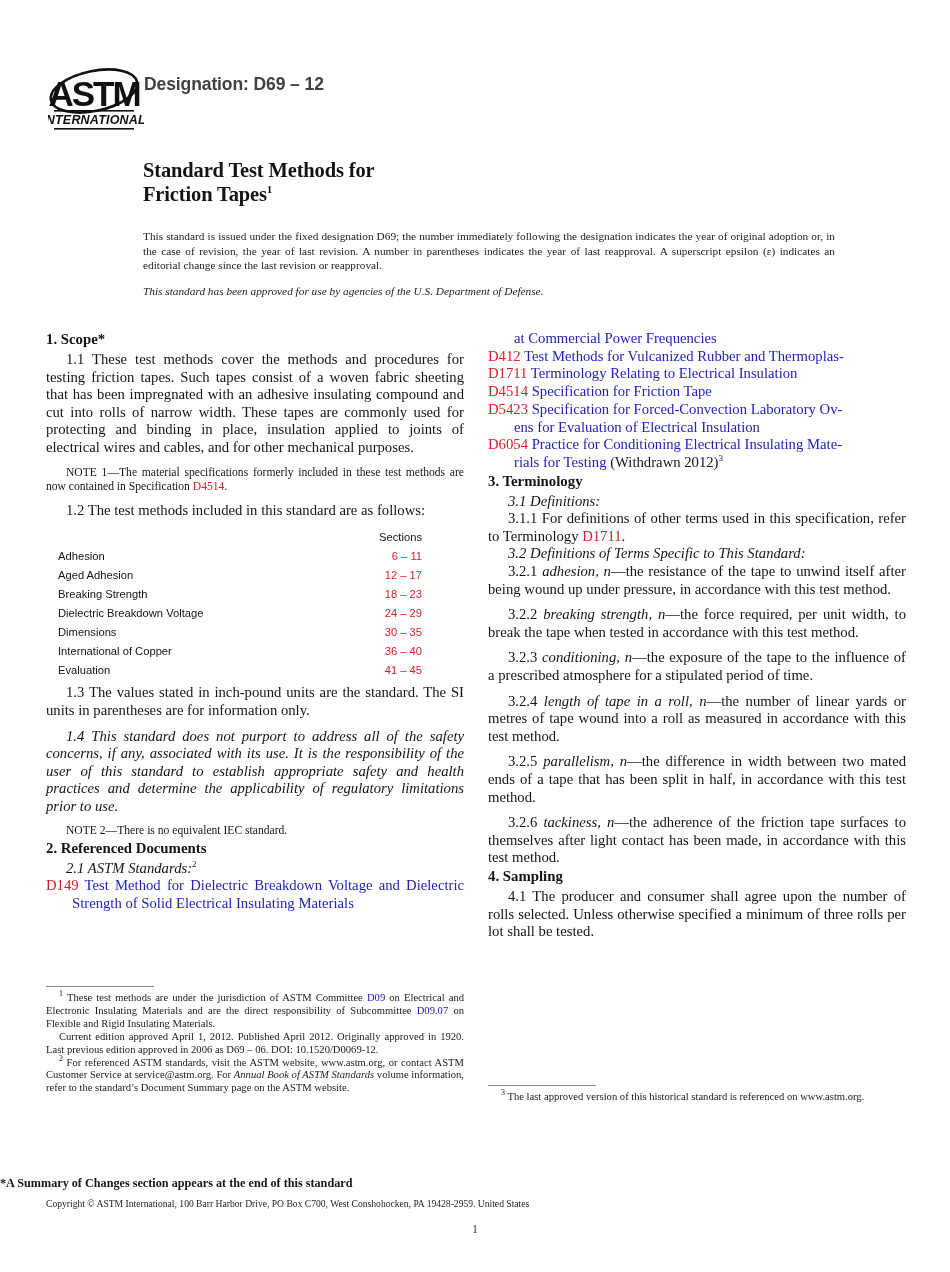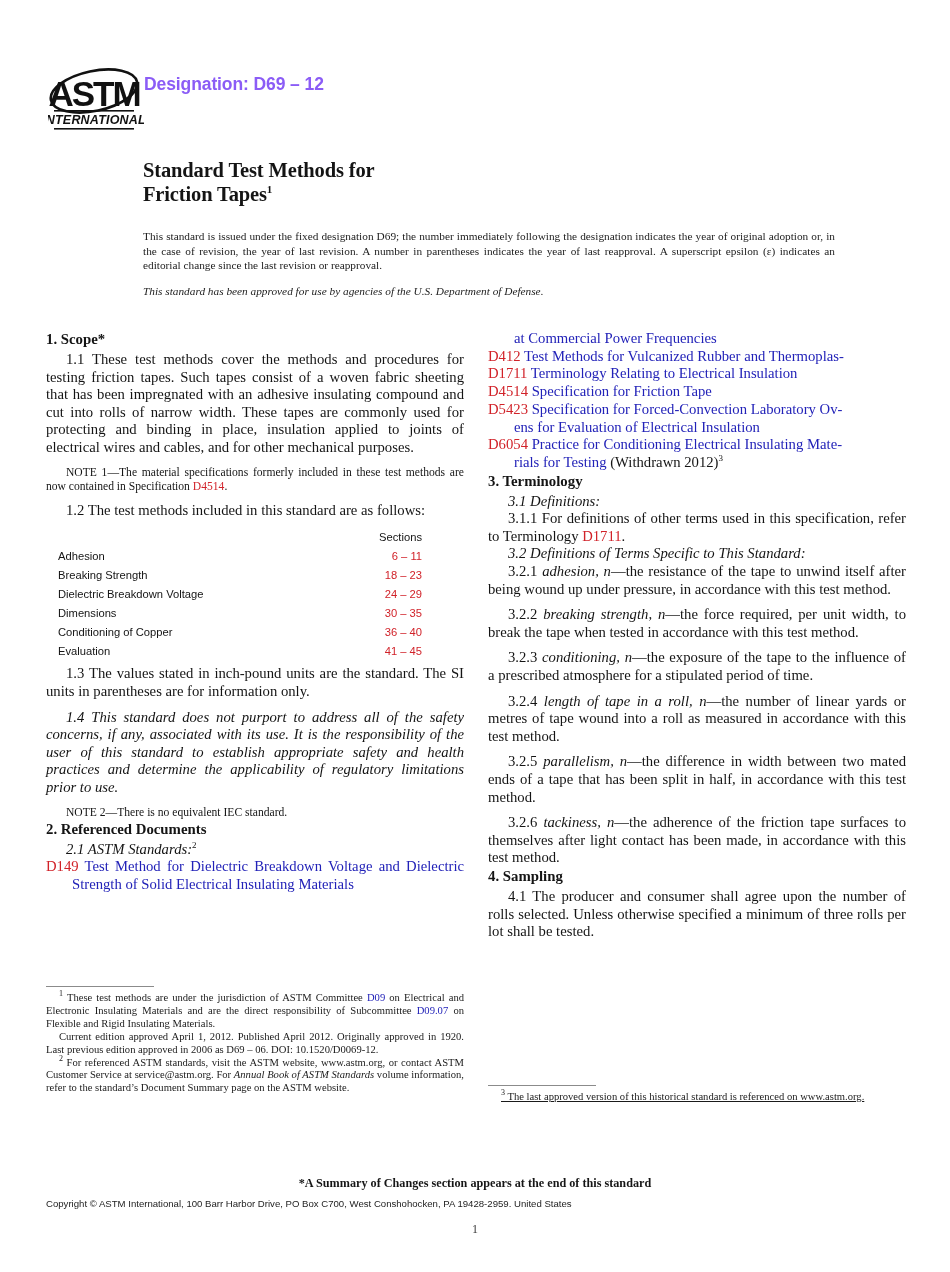--- a/index.html
+++ b/index.html
@@ -42,21 +42,21 @@
   .logo-svg { display: block; }
 
   .designation {
     position: absolute;
     left: 96px;
     top: 14px;
     font-family: "Liberation Sans", "DejaVu Sans", sans-serif;
     font-weight: bold;
     font-size: 17.5px;
     letter-spacing: -0.1px;
-    color: #8b5cf6;
+    color: #404040;
   }
 
   
   .title-block {
     position: absolute;
     left: 143px;
     top: 158px;
     width: 700px;
   }
   .doc-title {
@@ -226,41 +226,40 @@
     position: absolute;
     left: 46px;
     top: 986px;
     width: 418px;
   }
   .fn-right {
     position: absolute;
     left: 488px;
     top: 1085px;
     width: 418px;
-    text-decoration: underline;
   }
 
   
   .summary-note {
     position: absolute;
     left: 0;
     top: 1176px;
     width: 950px;
-    text-align: center;
+    text-align: left;
     font-size: 12.2px;
     font-weight: bold;
     color: #161616;
   }
   .copyright {
     position: absolute;
     left: 46px;
     top: 1198px;
     width: 860px;
     text-align: left;
-    font-family: Liberation Sans, sans-serif;
+    font-family: Liberation Serif, serif;
     font-size: 9.6px;
     color: #232323;
   }
   .pagenum {
     position: absolute;
     left: 0;
     top: 1222px;
     width: 950px;
     text-align: center;
     font-size: 12px;
@@ -317,33 +316,37 @@
           <th></th>
           <th class="hdr">Sections</th>
         </tr>
       </thead>
       <tbody>
         <tr>
           <td class="name">Adhesion</td>
           <td class="range">6 – 11</td>
         </tr>
         <tr>
+          <td class="name">Aged Adhesion</td>
+          <td class="range">12 – 17</td>
+        </tr>
+        <tr>
           <td class="name">Breaking Strength</td>
           <td class="range">18 – 23</td>
         </tr>
         <tr>
           <td class="name">Dielectric Breakdown Voltage</td>
           <td class="range">24 – 29</td>
         </tr>
         <tr>
           <td class="name">Dimensions</td>
           <td class="range">30 – 35</td>
         </tr>
         <tr>
-          <td class="name">Conditioning of Copper</td>
+          <td class="name">International of Copper</td>
           <td class="range">36 – 40</td>
         </tr>
         <tr>
           <td class="name">Evaluation</td>
           <td class="range">41 – 45</td>
         </tr>
       </tbody>
     </table>
 
     <p class="para">1.3 The values stated in inch-pound units are the standard. The SI units in parentheses are for information only.</p>

